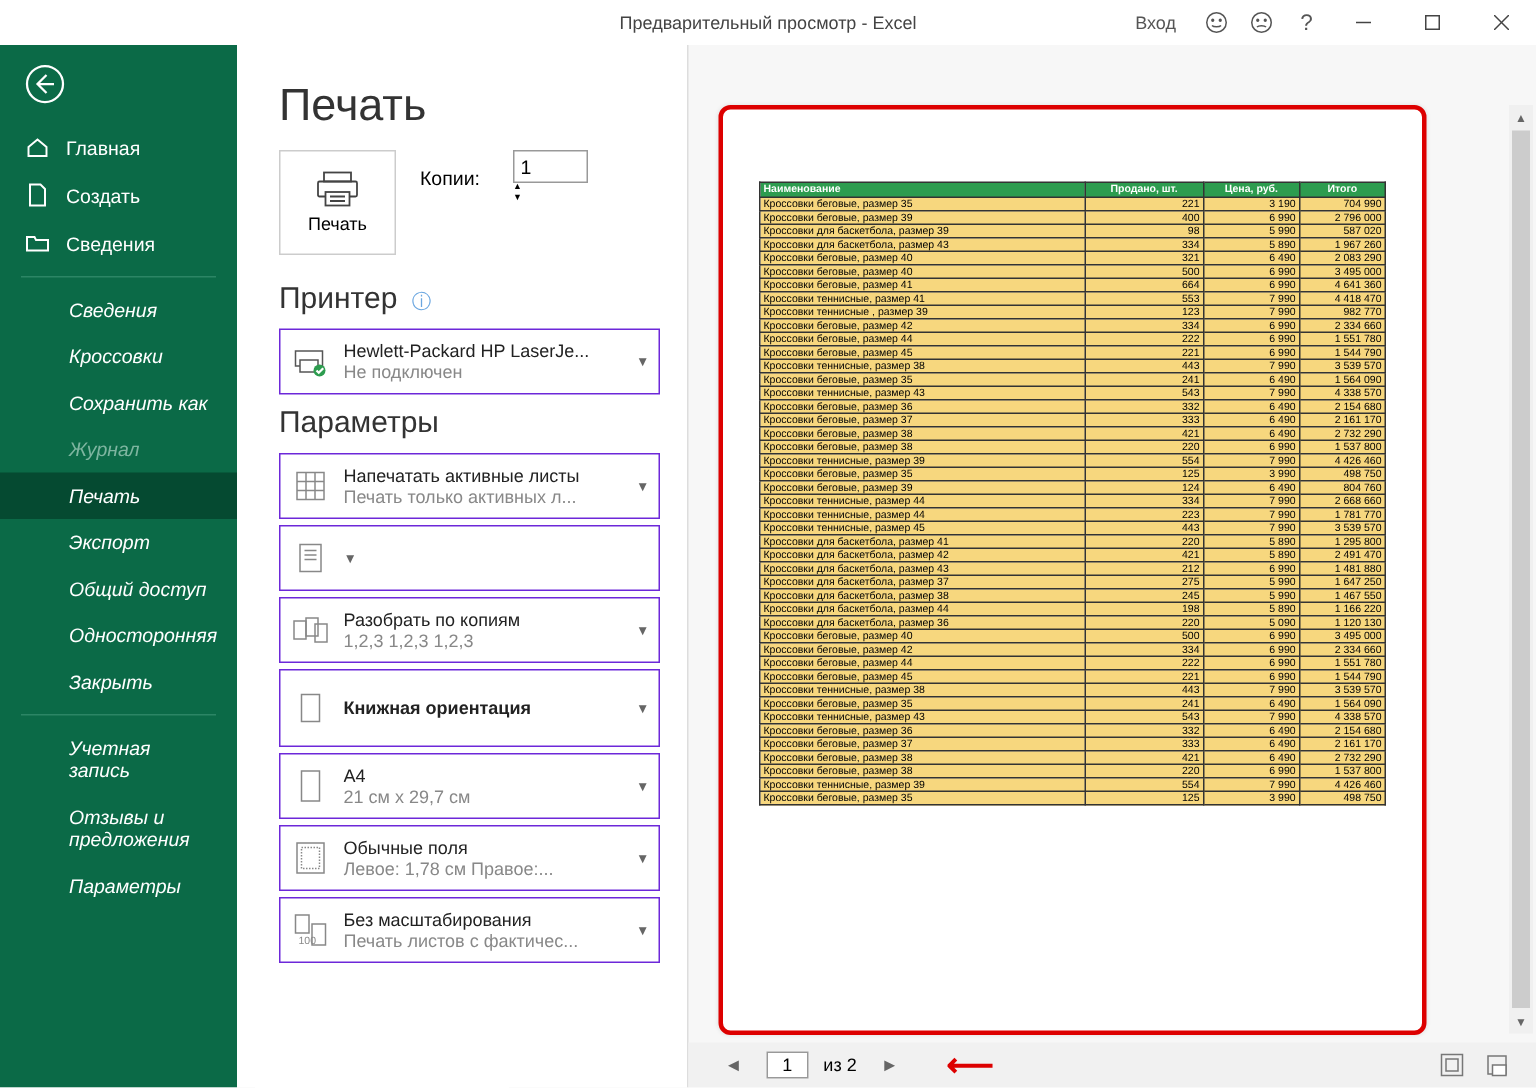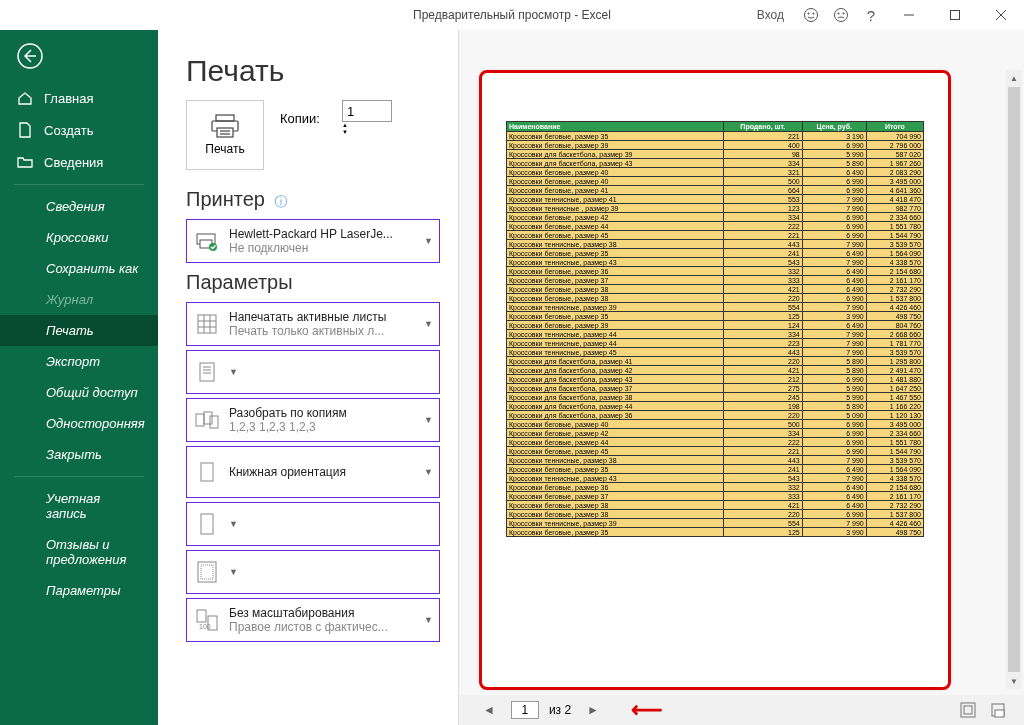--- a/index.html
+++ b/index.html
@@ -33,21 +33,21 @@
 .print-btn .plabel { font-size: 12px; }
 .copies-row { display: flex; align-items: center; gap: 22px; }
 .copies-row label { font-size: 13px; }
 .copies-row input { width: 50px; height: 22px; border: 1px solid #999; font-size: 13px; padding: 0 4px; }
 .spinner-btns { display: flex; flex-direction: column; }
 .spinner-btns span { font-size: 6px; line-height: 7px; cursor: pointer; user-select: none; }
 .info-icon { color: #6aa6e0; margin-left: 4px; font-size: 13px; }
 
 .settings h2 { font-size: 20px; font-weight: 400; color: #333; margin: 8px 0 8px; }
 .field { border: 1px solid #6d28d9; display: flex; align-items: center; padding: 4px 6px; margin-bottom: 4px; cursor: pointer; min-height: 44px; gap: 8px; position: relative; }
-.field.small { min-height: 30px; padding: 15px 6px; }
+.field.small { min-height: 30px; padding: 15px 6px; font-weight: bold; }
 .field .ficon { width: 28px; display: flex; justify-content: center; color: #555; }
 .field .ftxt { flex: 1; font-size: 12px; line-height: 14px; overflow: hidden; }
 .field .ftxt .t1 { color: #222; }
 .field .ftxt .t2 { color: #888; white-space: nowrap; overflow: hidden; text-overflow: ellipsis; }
 .field .drop { color: #666; font-size: 9px; }
 .link { color: #0b6a47; font-size: 12px; text-align: right; display: block; margin: 4px 0 10px; cursor: pointer; }
 
 .pages-row { display: flex; align-items: center; gap: 6px; font-size: 13px; margin-bottom: 6px; }
 .pages-row input { width: 42px; height: 22px; border: 1px solid #999; font-size: 12px; padding: 0 2px; }
 .pages-row .spinwrap { display: flex; align-items: center; }
@@ -293,44 +293,52 @@
           </div>
         <span class="drop">▼</span>
       </div>
 
       <div class="field">
         <span class="ficon">
             <svg width="16" height="22" fill="none" stroke="#888">
               <rect x="2" y="1" width="12" height="20"></rect>
             </svg>
           </span>
+        <div class="ftxt">
+            <div class="t1">A4</div>
+            <div class="t2">21 см x 29,7 см</div>
+          </div>
         <span class="drop">▼</span>
       </div>
 
       <div class="field">
         <span class="ficon">
             <svg width="20" height="22" fill="none" stroke="#888">
               <rect x="1" y="1" width="18" height="20"></rect>
               <rect x="4" y="4" width="12" height="14" stroke-dasharray="1 1"></rect>
             </svg>
           </span>
+        <div class="ftxt">
+            <div class="t1">Обычные поля</div>
+            <div class="t2">Левое: 1,78 см   Правое:...</div>
+          </div>
         <span class="drop">▼</span>
       </div>
 
       <div class="field">
         <span class="ficon">
             <svg width="22" height="22" fill="none" stroke="#888">
               <rect x="1" y="1" width="9" height="12"></rect>
               <rect x="12" y="7" width="9" height="14"></rect>
               <text x="3" y="20" font-size="7" fill="#888" stroke="none">100</text>
             </svg>
           </span>
         <div class="ftxt">
             <div class="t1">Без масштабирования</div>
-            <div class="t2">Правое листов с фактичес...</div>
+            <div class="t2">Печать листов с фактичес...</div>
           </div>
         <span class="drop">▼</span>
       </div>
 
     </div>
 
     <div class="preview">
       <div class="preview-inner">
         <div class="page-wrap">
           <div class="page">

